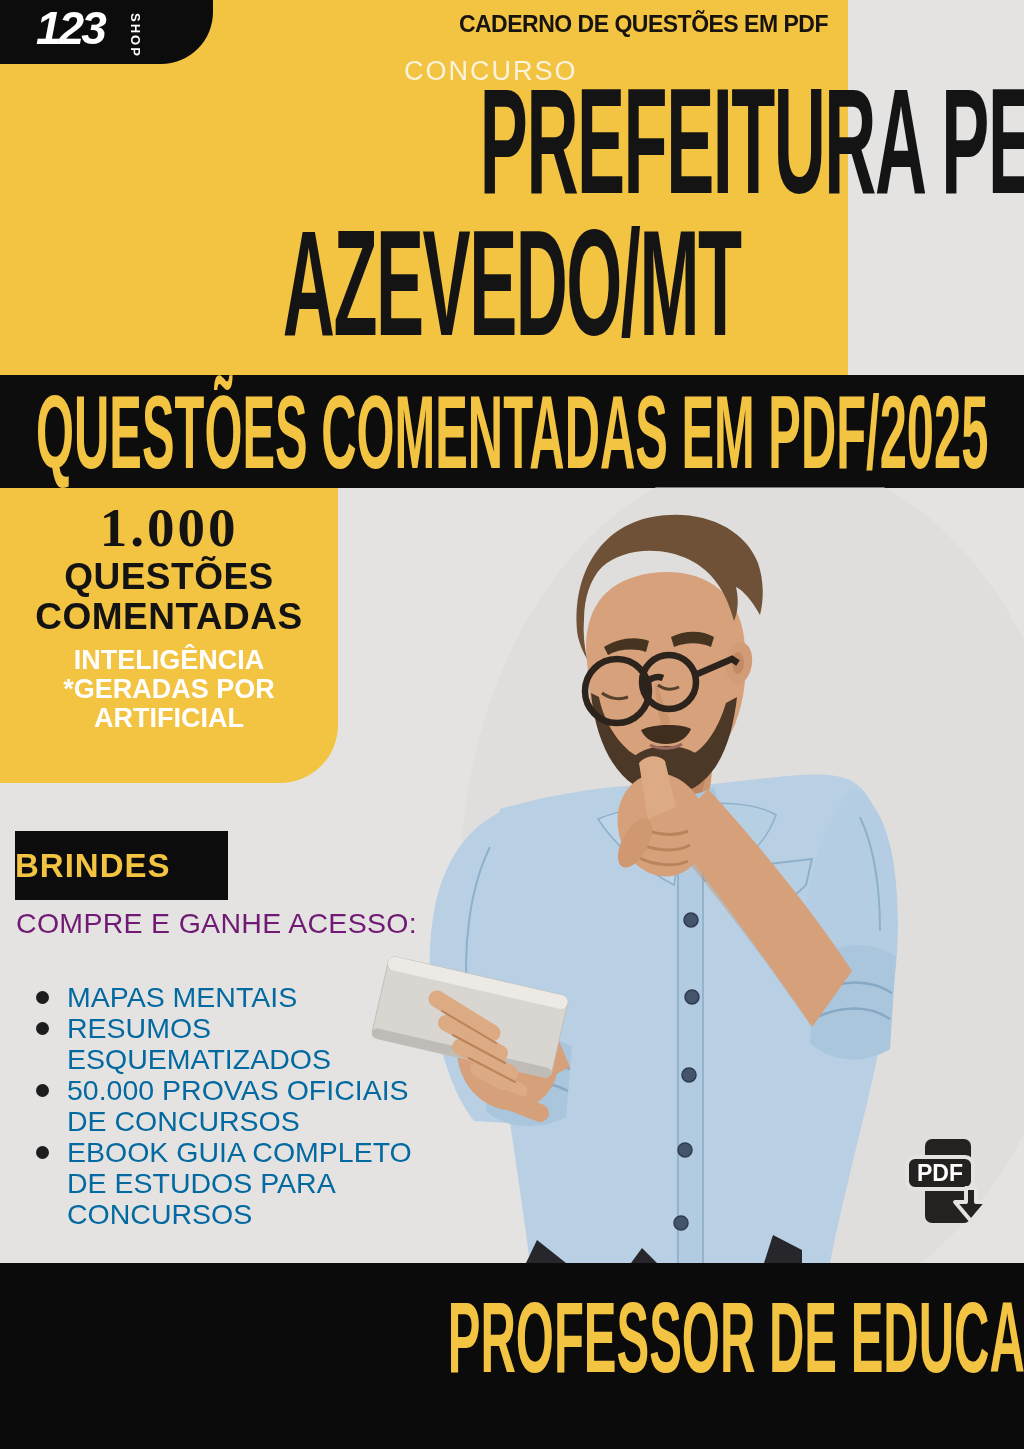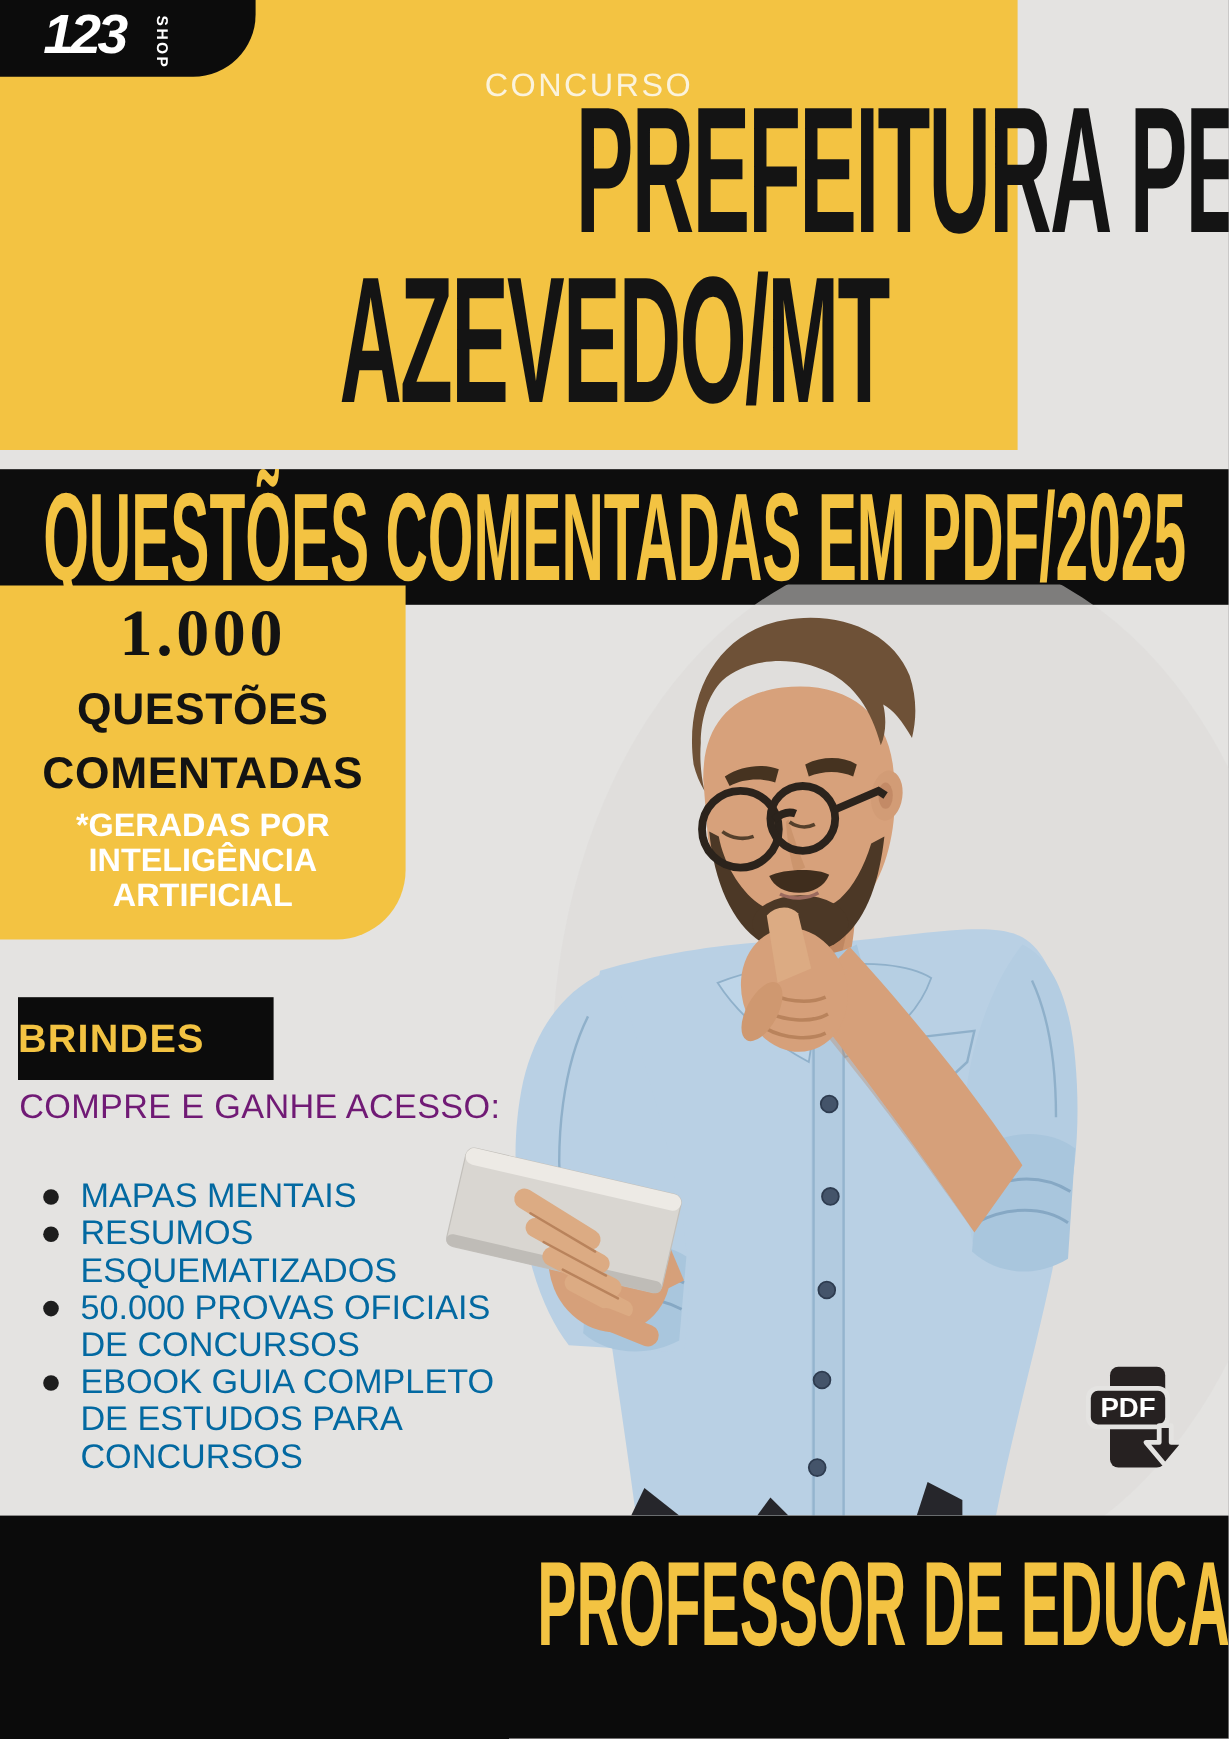--- a/index.html
+++ b/index.html
@@ -13,26 +13,26 @@
   .logo-badge{position:absolute;left:0;top:0;width:213px;height:64px;background:#0C0C0C;border-radius:0 0 52px 0;}
   .logo-num{position:absolute;left:36px;top:1px;color:#fff;font-size:46px;font-weight:bold;font-style:italic;letter-spacing:-3px;}
   .logo-shop{position:absolute;left:128px;top:13px;color:#fff;font-size:13px;font-weight:bold;letter-spacing:2px;writing-mode:vertical-rl;}
   .caderno{position:absolute;right:20px;top:11px;font-size:23px;font-weight:600;letter-spacing:-0.5px;color:#171310;}
   .concurso{position:absolute;left:404px;top:56px;font-size:27px;letter-spacing:2px;font-weight:500;color:#FBF3DC;text-align:right;}
   .main-title{position:absolute;left:0;top:66px;width:1024px;text-align:center;color:#141414;}
   .main-title .line{height:142px;font-size:0;white-space:nowrap;}
   .cond{display:inline-block;font-weight:bold;transform-origin:50% 0;}
   .main-title .cond{font-size:150px;letter-spacing:-3px;transform:scaleX(0.48);line-height:1;}
   
-  .band1{position:absolute;left:0;top:375px;width:1024px;height:113px;background:#0D0D0D;display:flex;align-items:center;justify-content:center;overflow:visible;margin-top:16px;}
+  .band1{position:absolute;left:0;top:375px;width:1024px;height:113px;background:#0D0D0D;display:flex;align-items:center;justify-content:center;overflow:visible;}
   .band1 .cond{font-size:104px;color:#F3C342;transform:scaleX(0.47);white-space:nowrap;line-height:1;}
   
   .ybox{position:absolute;left:0;top:488px;width:338px;height:295px;background:#F3C342;border-radius:0 0 58px 0;text-align:center;color:#131313;}
   .ybox .count{margin-top:12px;font-size:55px;font-weight:bold;letter-spacing:3px;line-height:1.0;font-family:Liberation Serif, serif;}
-  .ybox .qline{font-size:37px;font-weight:bold;line-height:1.0;letter-spacing:0.5px;margin-top:17px;}
+  .ybox .qline{font-size:37px;font-weight:bold;line-height:1.0;letter-spacing:0.5px;margin-top:3px;}
   .ybox .note{margin-top:11px;color:#FFFFFF;font-size:27px;font-weight:bold;line-height:1.07;}
   
   .photo{position:absolute;left:340px;top:487px;width:684px;height:776px;}
   
   .brindes-box{position:absolute;left:15px;top:831px;width:213px;height:69px;background:#0C0C0C;display:flex;align-items:center;justify-content:flex-start;}
   .brindes-box span{color:#F3C342;font-size:33px;font-weight:bold;letter-spacing:1px;}
   .compre{position:absolute;left:16px;top:907px;font-size:28.5px;color:#701a75;letter-spacing:0.3px;white-space:nowrap;}
   .benefits{position:absolute;left:16px;top:982px;width:420px;margin:0;padding:0;list-style:none;}
   .benefits li{position:relative;padding-left:51px;font-size:28.5px;line-height:31px;color:#0369a1;white-space:pre-line;}
   .benefits li::before{content:"";position:absolute;left:20px;top:9px;width:13px;height:13px;border-radius:50%;background:#1D1D1D;}
@@ -45,20 +45,21 @@
 </head>
 <body>
 
 <div class="poster">
 
   <div class="header-yellow">
     <div class="logo-badge">
       <span class="logo-num">123</span>
       <span class="logo-shop">SHOP</span>
     </div>
+    <div class="caderno">CADERNO DE QUESTÕES EM PDF</div>
     <div class="concurso">CONCURSO</div>
     <div class="main-title">
       <div class="line"><span class="cond">PREFEITURA PEIXOTO DE</span></div>
       <div class="line"><span class="cond">AZEVEDO/MT</span></div>
     </div>
   </div>
 
   <div class="band1">
     <span class="cond">QUESTÕES COMENTADAS EM PDF/2025</span>
   </div>
@@ -146,22 +147,22 @@
       <line x1="129" y1="571" x2="175" y2="595" stroke="#B9835C" stroke-width="2"></line>
       <line x1="165" y1="612" x2="200" y2="626" stroke="#D6A07A" stroke-width="18"></line>
     </g>
   </svg>
 
   <div class="ybox">
     <div class="count">1.000</div>
     <div class="qline">QUESTÕES</div>
     <div class="qline">COMENTADAS</div>
     <div class="note">
+      <div>INTELIGÊNCIA</div>
       <div>*GERADAS POR</div>
-      <div>INTELIGÊNCIA</div>
       <div>ARTIFICIAL</div>
     </div>
   </div>
 
   <div class="brindes-box">
     <span>BRINDES</span>
   </div>
   <div class="compre">COMPRE E GANHE ACESSO:</div>
   <ul class="benefits">
     <li>MAPAS MENTAIS</li>

